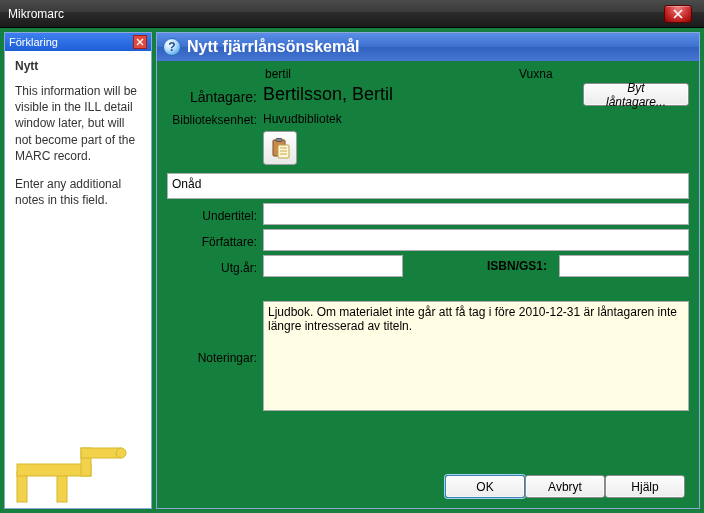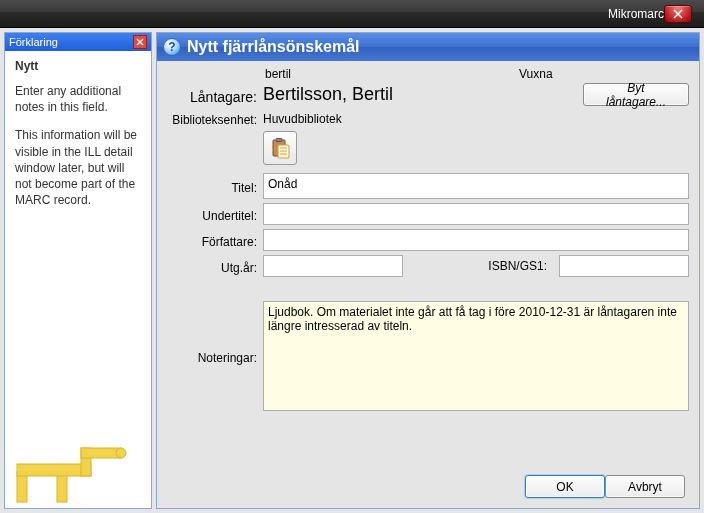--- a/index.html
+++ b/index.html
@@ -4,35 +4,35 @@
 <style>
   * { box-sizing: border-box; }
   html, body { margin:0; padding:0; font-family: "Segoe UI", Tahoma, sans-serif; font-size:12px; color:#000; }
   body { background:#fff; width:704px; height:513px; overflow:hidden; }
 
   
   .titlebar {
     height:28px;
     background: linear-gradient(to bottom, #4b4b4b 0%, #3a3a3a 45%, #2b2b2b 46%, #1b1b1b 100%);
     color:#fff;
-    display:flex; align-items:center; justify-content:flex-end;
+    display:flex; align-items:center; justify-content:space-between;
     padding:0 12px 0 8px;
     border-bottom:1px solid #000;
   }
   .titlebar .title { font-size:12px; }
   .close-btn {
     width:28px; height:18px; border-radius:3px;
     background: radial-gradient(circle at 50% 10%, #f08080, #c62828 60%, #8e0000);
     border:1px solid #5a0000;
     color:#fff; display:flex; align-items:center; justify-content:center;
     font-size:11px; font-weight:bold; line-height:1;
     box-shadow: inset 0 1px 0 rgba(255,255,255,.3);
   }
 
-  .body-area { display:flex; height:485px; padding:4px; gap:4px; background:#e5e5e5; }
+  .body-area { display:flex; height:485px; padding:4px; gap:4px; background:#15803d; }
 
   
   .sidebar { width:148px; display:flex; flex-direction:column; border:1px solid #8aa7d6; background:#fff; }
   .sidebar-header {
     height:18px; background: linear-gradient(to bottom,#3e7ff0,#1e5fd8);
     color:#fff; font-size:11px; display:flex; align-items:center; padding:0 4px;
     justify-content:space-between;
   }
   .sidebar-close {
     width:14px; height:14px; background:#e04a3f; color:#fff; font-size:10px;
@@ -128,22 +128,22 @@
     <div class="sidebar-header">
       <span>Förklaring</span>
       <div class="sidebar-close">
         <svg width="8" height="8" viewBox="0 0 8 8">
             <path d="M1 1 L7 7 M7 1 L1 7" stroke="#fff" stroke-width="1.4"></path>
           </svg>
       </div>
     </div>
     <div class="sidebar-body">
       <h4>Nytt</h4>
+      <p>This information will be visible in the ILL detail window later, but will not become part of the MARC record.</p>
       <p>Enter any additional notes in this field.</p>
-      <p>This information will be visible in the ILL detail window later, but will not become part of the MARC record.</p>
       <svg class="deco" viewBox="0 0 130 60">
         <g fill="#f2d24a" stroke="#d8b72e" stroke-width="1">
           <rect x="8" y="28" width="10" height="30"></rect>
           <rect x="48" y="28" width="10" height="30"></rect>
           <rect x="8" y="20" width="74" height="12"></rect>
           <rect x="72" y="4" width="10" height="28"></rect>
           <rect x="72" y="4" width="40" height="10"></rect>
           <circle cx="112" cy="9" r="5"></circle>
         </g>
       </svg>
@@ -190,21 +190,20 @@
               <rect x="9" y="8" width="11" height="13" rx="1" fill="#fff7d8" stroke="#b9a548"></rect>
               <line x1="11" y1="11" x2="18" y2="11" stroke="#caa84a"></line>
               <line x1="11" y1="14" x2="18" y2="14" stroke="#caa84a"></line>
               <line x1="11" y1="17" x2="18" y2="17" stroke="#caa84a"></line>
             </svg>
           </div>
         </div>
       </div>
 
       <div class="row" style="margin-top:4px;">
-        <div class="lbl">Titel:</div>
         <div class="val">
           <textarea style="flex: 1 1 0%; height: 26px;">Onåd</textarea>
         </div>
       </div>
 
       <div class="row">
         <div class="lbl">Undertitel:</div>
         <div class="val">
           <input type="text" style="flex: 1 1 0%;" value="">
         </div>
@@ -215,35 +214,36 @@
         <div class="val">
           <input type="text" style="flex: 1 1 0%;" value="">
         </div>
       </div>
 
       <div class="row">
         <div class="lbl">Utg.år:</div>
         <div class="val">
           <input type="text" style="width: 140px;" value="">
           <div class="spacer"></div>
-          <span style="padding-right:6px;">ISBN/GS1:</span>
+          <span style="padding-right:6px;font-weight:bold;">ISBN/GS1:</span>
           <input type="text" style="width: 130px;" value="">
         </div>
       </div>
 
       <div style="height:20px;"></div>
 
       <div class="row">
         <div class="lbl">Noteringar:</div>
         <div class="val">
           <textarea class="notes-area" style="flex: 1 1 0%; height: 110px;">Ljudbok. Om materialet inte går att få tag i före 2010-12-31 är låntagaren inte längre intresserad av titeln.</textarea>
         </div>
       </div>
 
       <div class="spacer"></div>
 
       <div class="footer-btns">
         <button class="btn default">OK</button>
         <button class="btn">Avbryt</button>
+        <button class="btn">Hjälp</button>
       </div>
     </div>
   </div>
 </div>
 
 </body></html>

